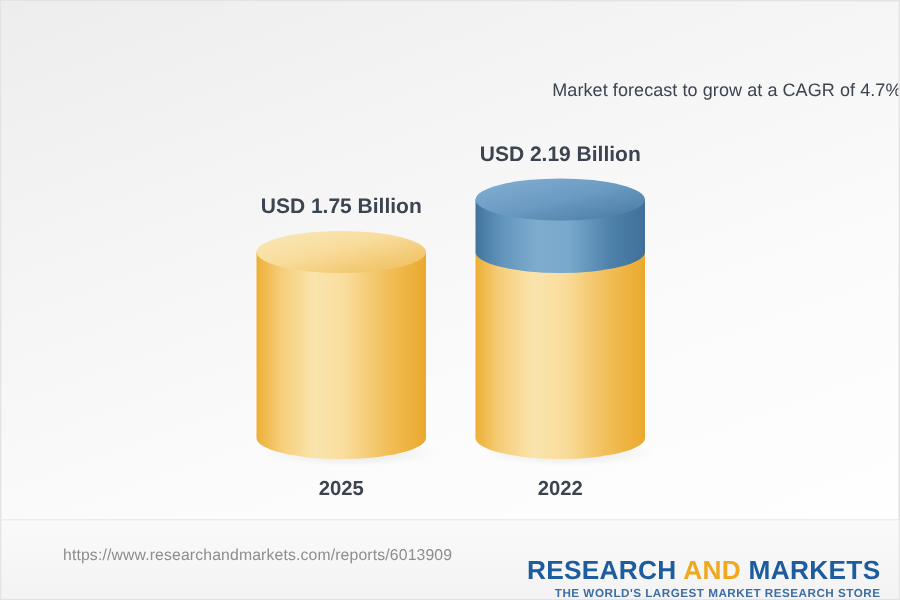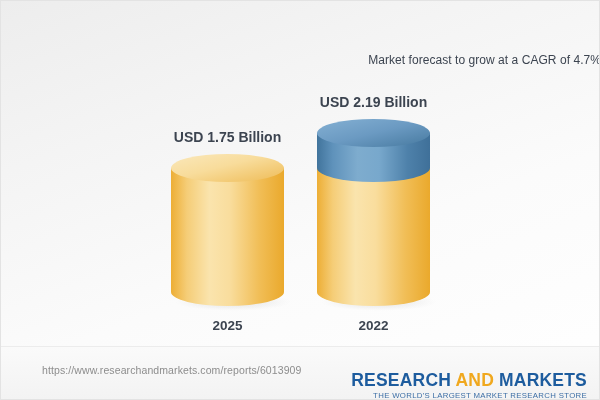--- a/index.html
+++ b/index.html
@@ -119,21 +119,21 @@
     color: #1d5c9e;
     line-height: 1.05;
     white-space: nowrap;
   }
   .logo-and {
     color: #f0a81e;
   }
   .logo-tag {
     margin-top: 2px;
     font-size: 7.8px;
-    font-weight: normal;
+    font-weight: bold;
     letter-spacing: 0.32px;
     color: #3c6ea5;
     white-space: nowrap;
   }
 </style>
 </head>
 <body>
 
 <div class="canvas">
 

